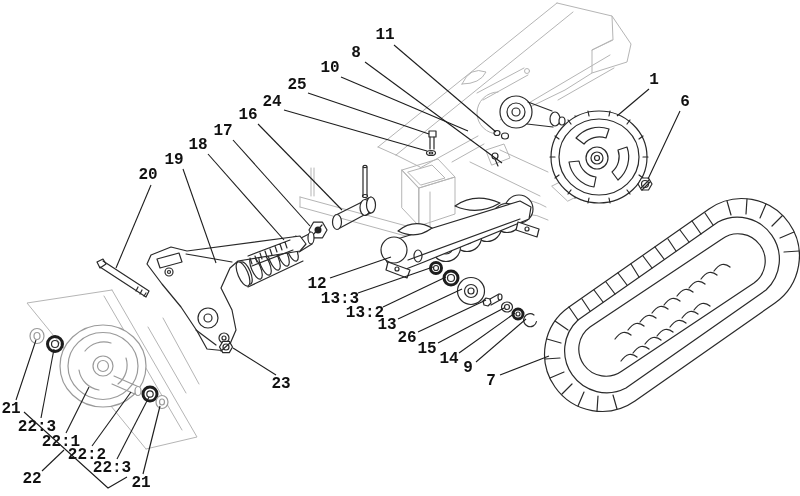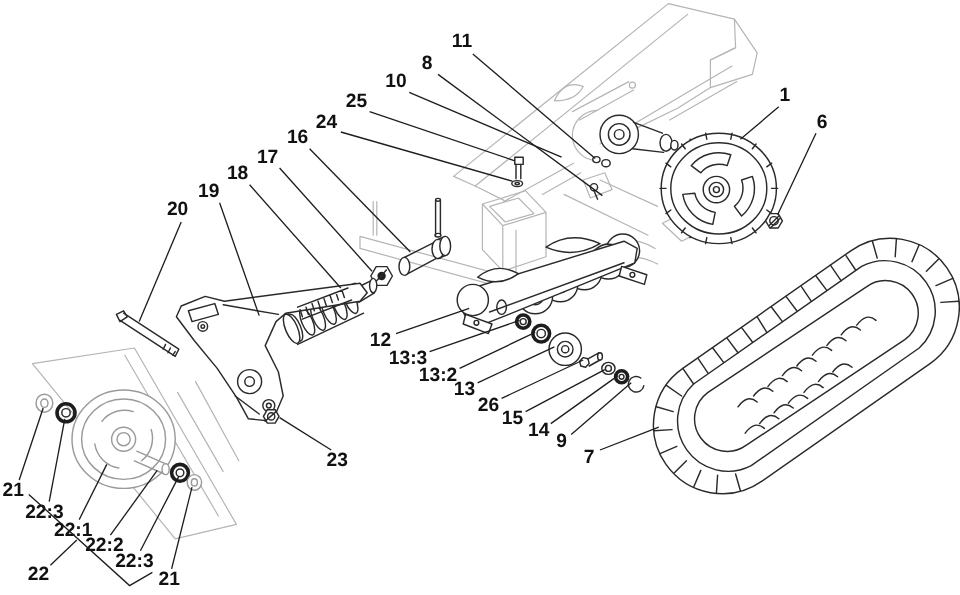--- a/index.html
+++ b/index.html
@@ -1,17 +1,17 @@
 <!DOCTYPE html>
 <html><head>
 <meta charset="utf-8">
 <style>
   html,body{margin:0;padding:0;background:#fff;}
   .stage{position:relative;width:800px;height:496px;background:#fff;overflow:hidden;
-         font-family:Liberation Sans, sans-serif;}
+         font-family:Liberation Mono, monospace;}
   svg{position:absolute;left:0;top:0;}
   .ink{stroke:#2a2a2a;fill:none;stroke-width:1.2;stroke-linecap:round;stroke-linejoin:round;}
   .inkfill{stroke:#2a2a2a;fill:#ffffff;stroke-width:1.2;stroke-linejoin:round;}
   .dark{stroke:#1d1d1d;fill:none;stroke-width:3;stroke-linecap:round;}
   .phantom{stroke:#b5b5b5;fill:none;stroke-width:1;stroke-linecap:round;stroke-linejoin:round;}
   .gray{stroke:#9a9a9a;fill:none;stroke-width:1.2;stroke-linecap:round;}
   .grayfill{stroke:#9a9a9a;fill:#ffffff;stroke-width:1.2;}
   .leader{stroke:#1d1d1d;stroke-width:1.1;fill:none;}
   .callout-text{fill:#111;font-weight:600;}
 </style>

